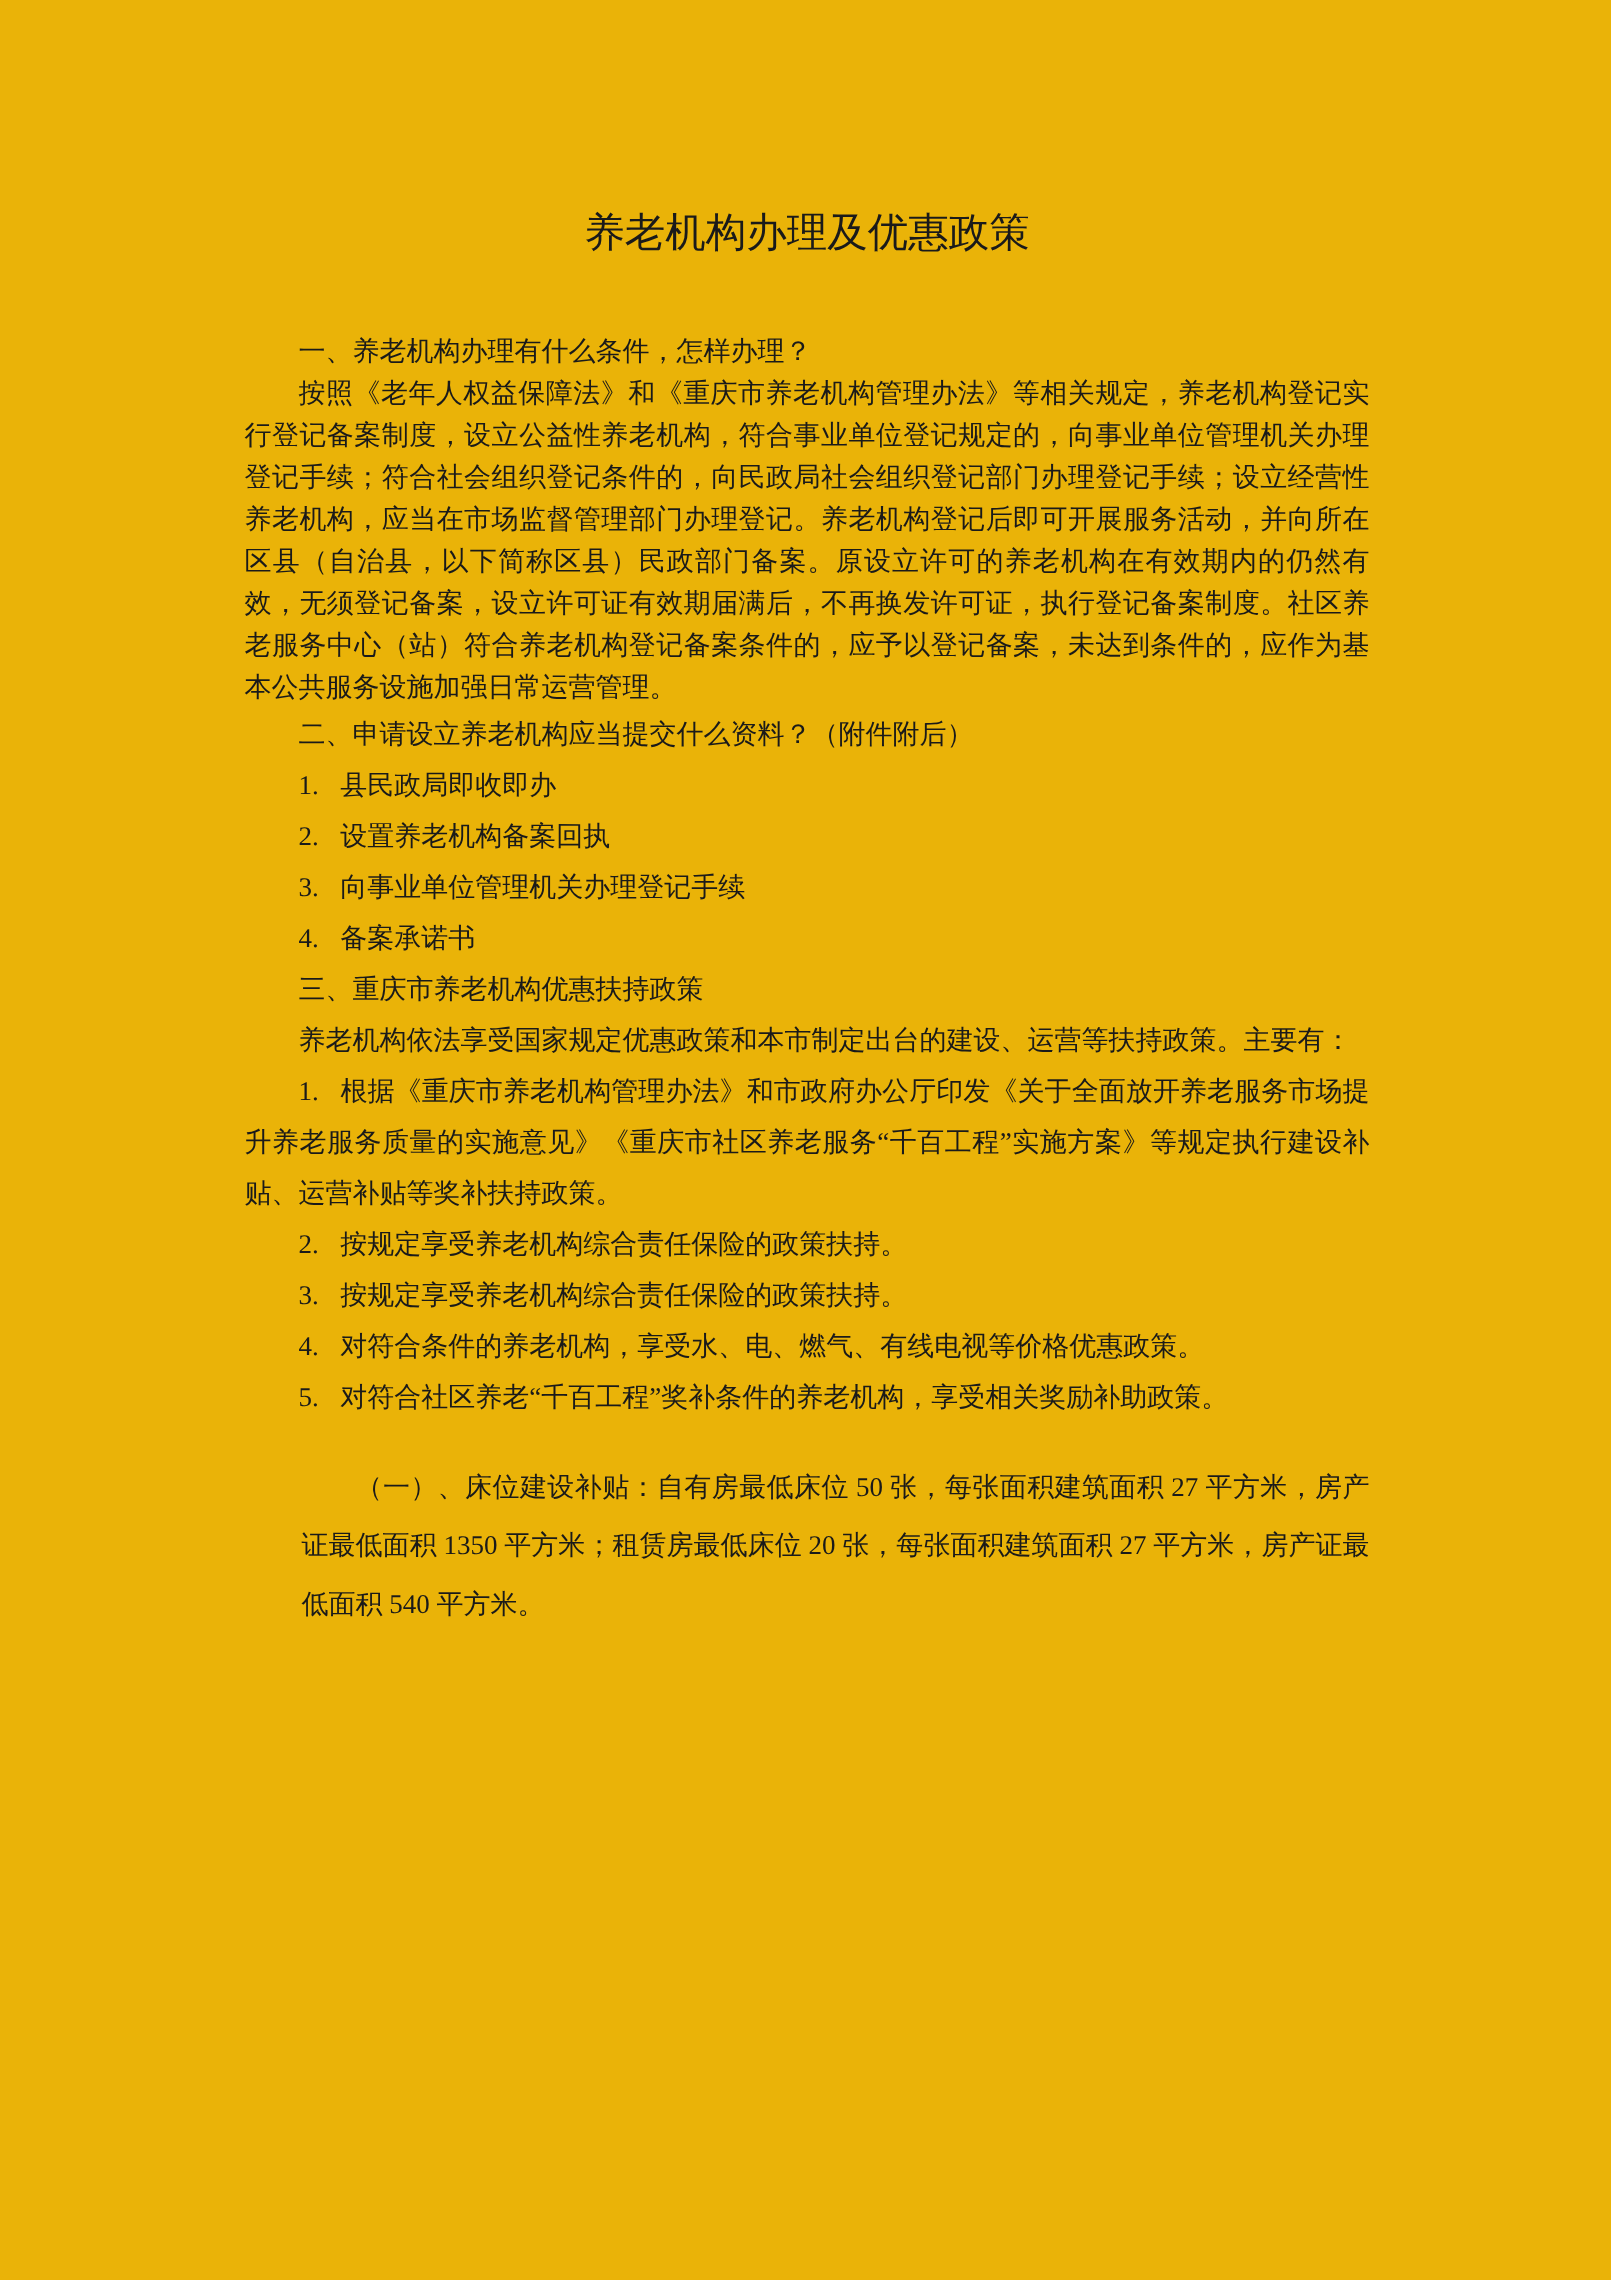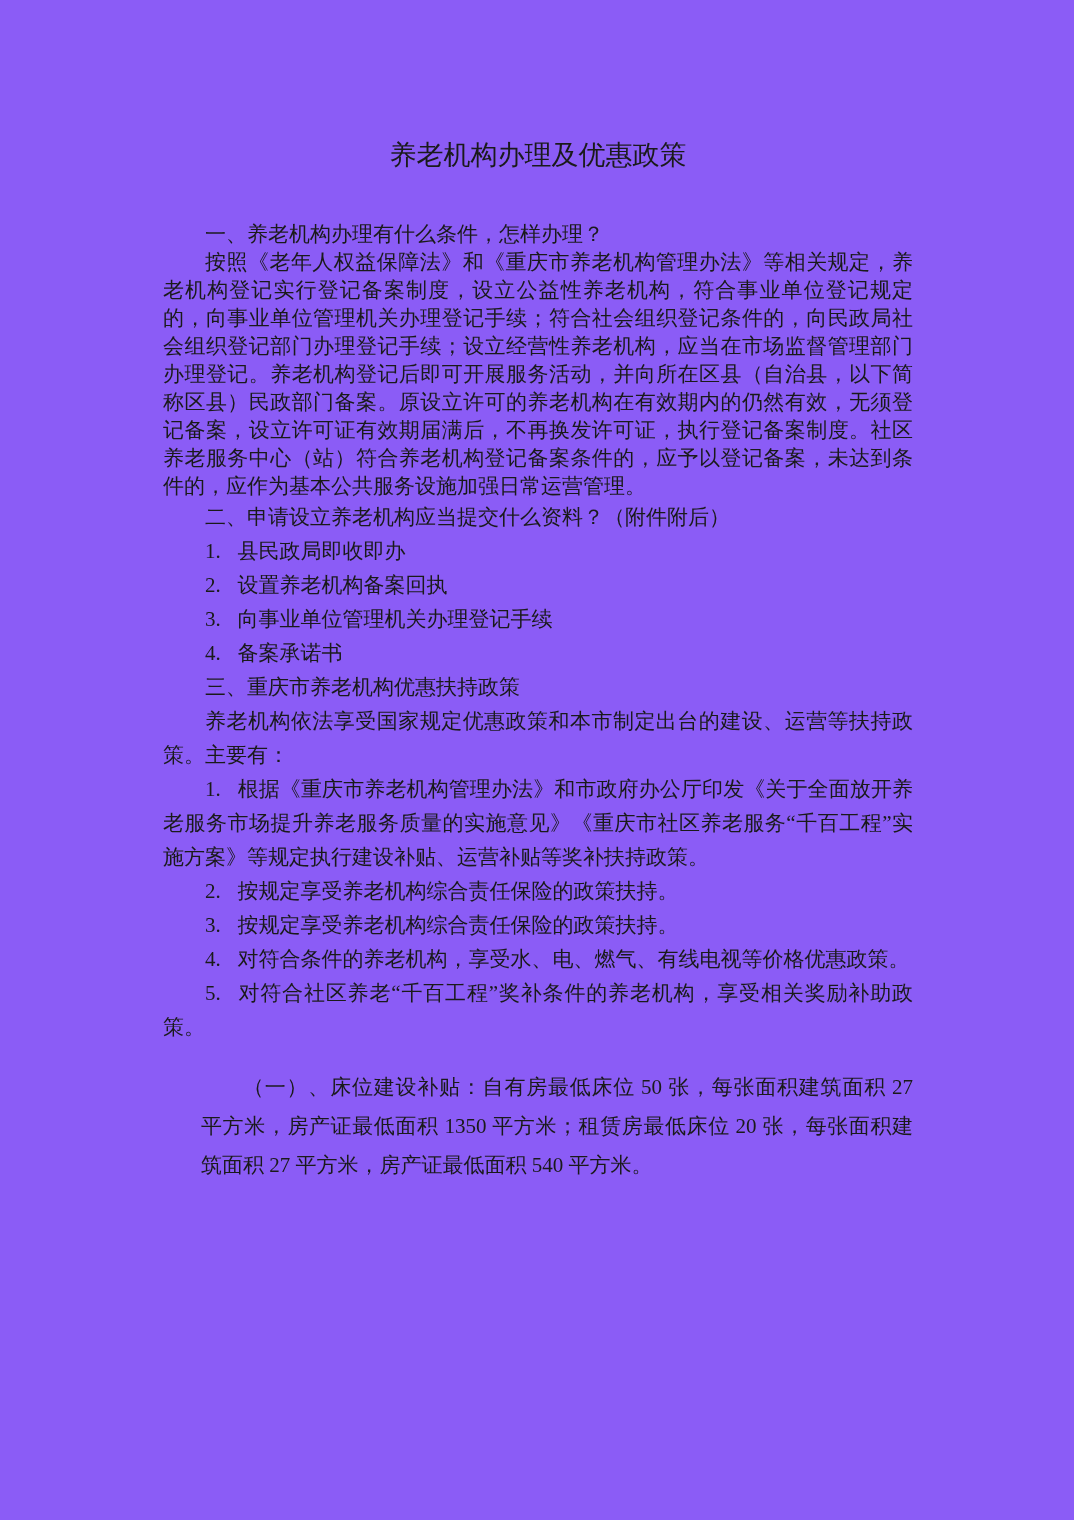--- a/index.html
+++ b/index.html
@@ -4,38 +4,38 @@
 <style>
   html, body {
     margin: 0;
     padding: 0;
     background: #ffffff;
   }
   .page {
     position: relative;
     width: 1074px;
     height: 1520px;
-    background: #8b5cf6;
+    background: #eab308;
     box-sizing: border-box;
     padding: 140px 161px 0 163px;
     font-family: "Liberation Serif", "DejaVu Serif", serif;
     color: #1a1a1a;
     overflow: hidden;
   }
   .doc-title {
     font-size: 27px;
     font-weight: 400;
     line-height: 30px;
     text-align: center;
     text-indent: 0;
     margin: 0 0 50px 0;
   }
   .para {
     margin: 0;
-    font-size: 21px;
+    font-size: 18px;
     line-height: 28px;
     text-align: justify;
     text-indent: 2em;
     word-break: break-all;
   }
   .para.loose {
     line-height: 34px;
   }
   .para.p2 {
     line-height: 35px;

